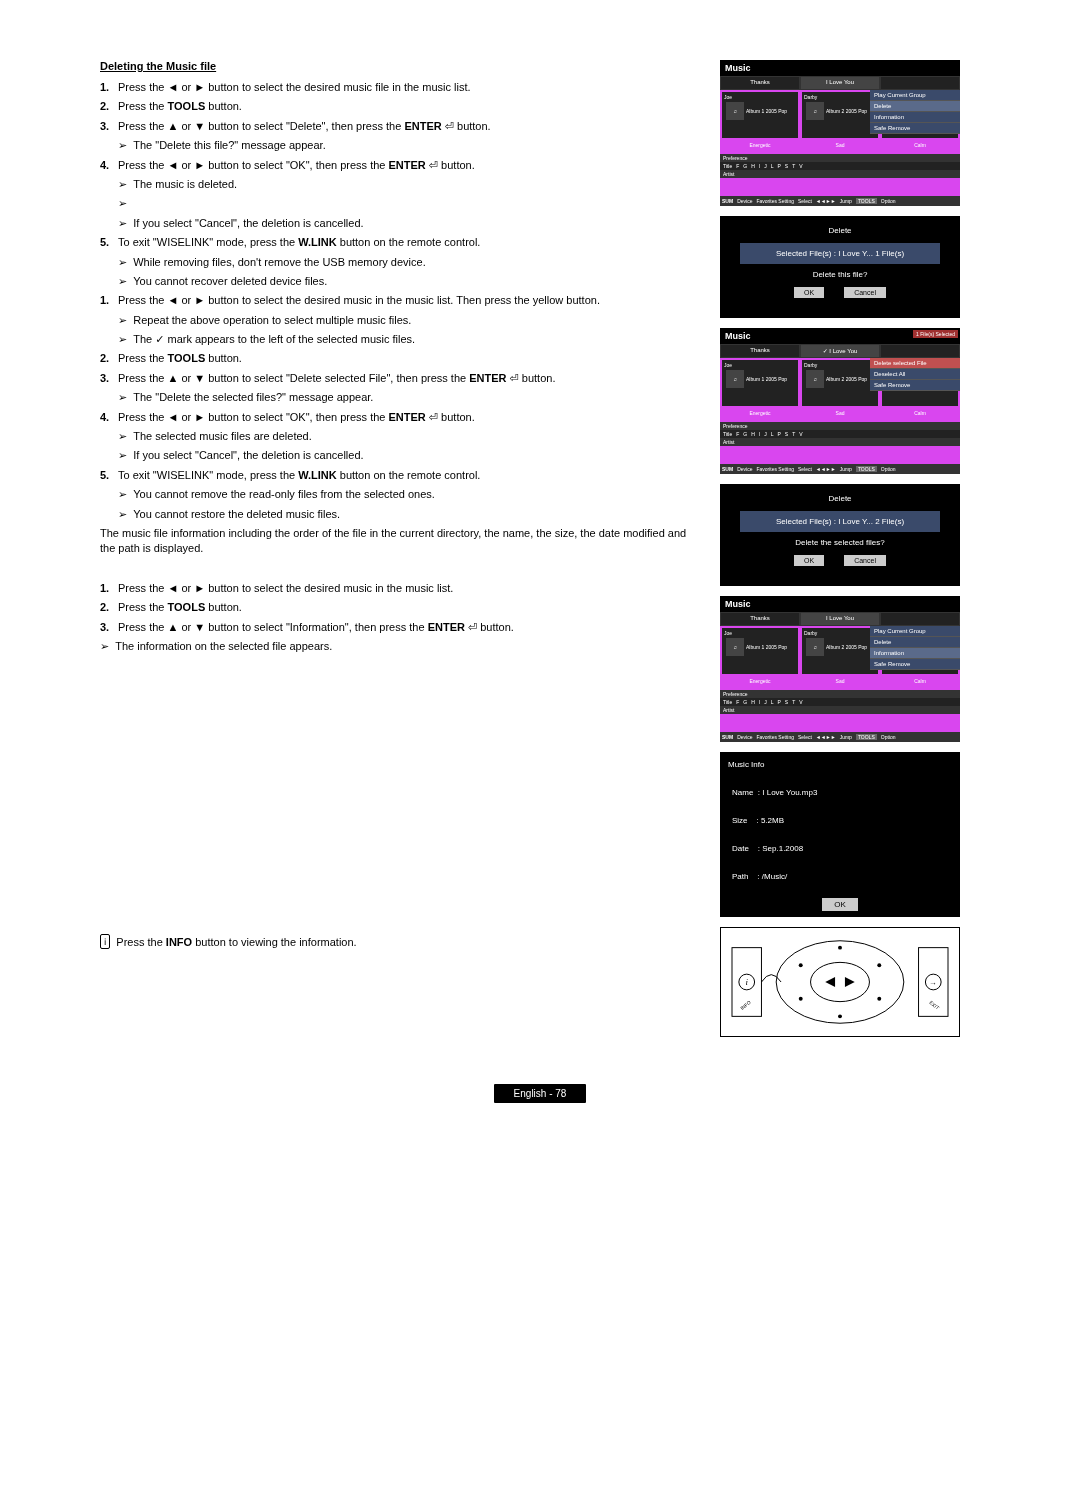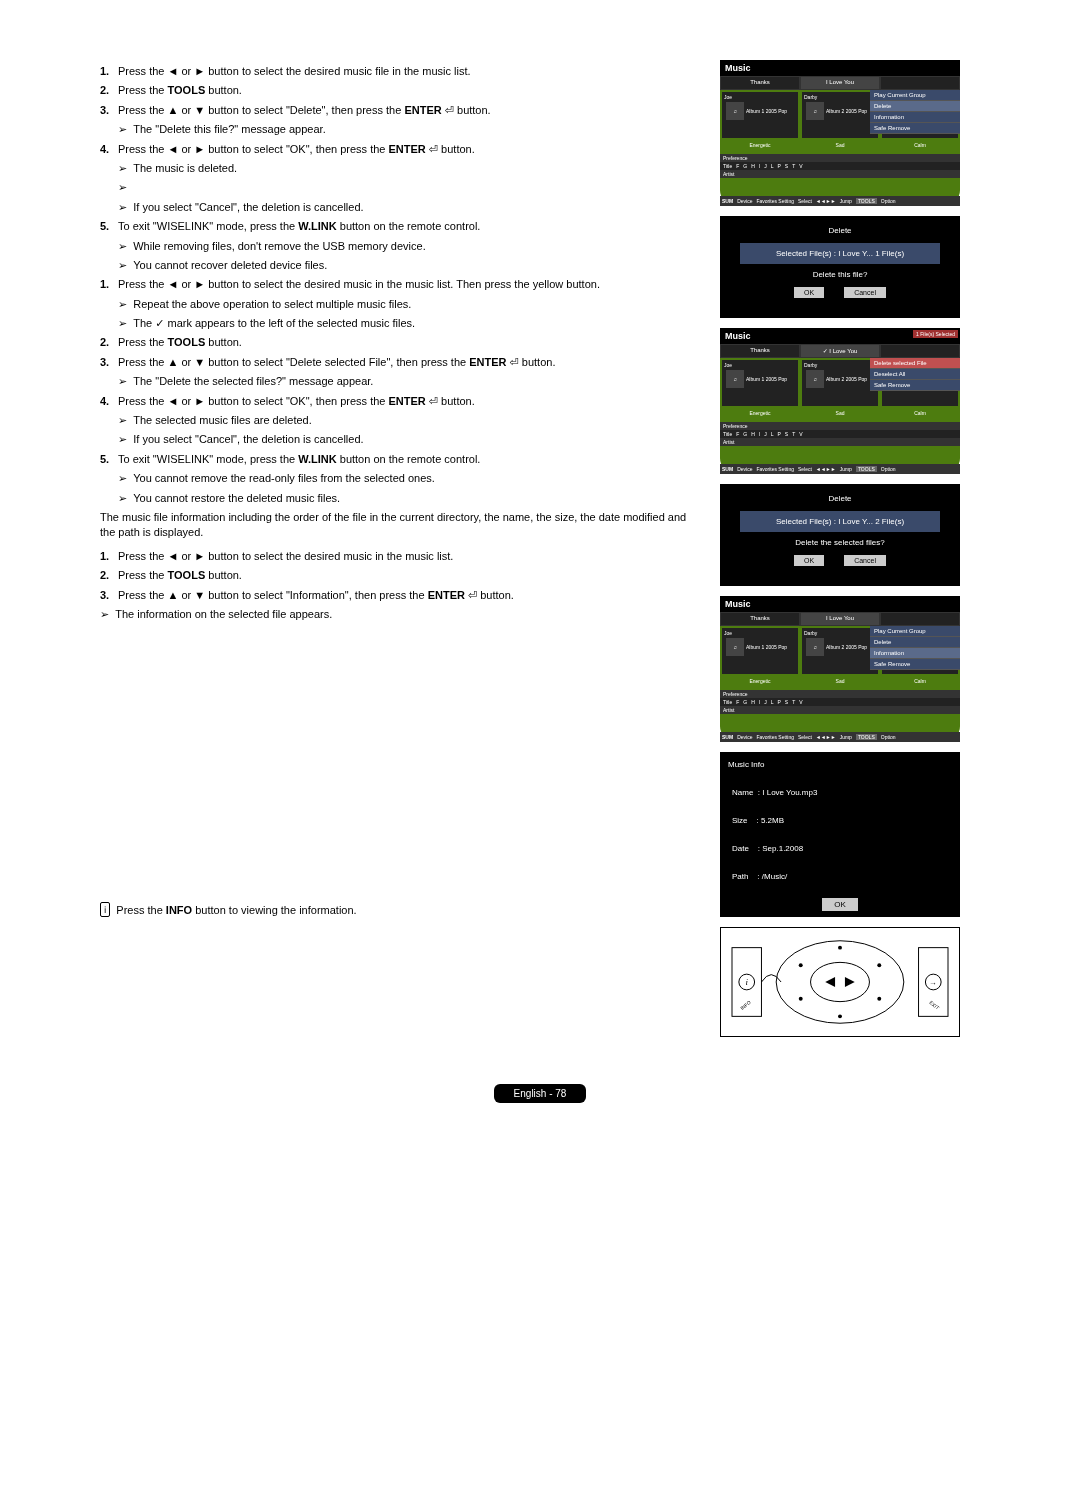--- a/index.html
+++ b/index.html
@@ -7,23 +7,23 @@
   .content { display: flex; gap: 20px; }
   .left-column { flex: 1; }
   .right-column { width: 260px; }
   .section-title { font-weight: bold; text-decoration: underline; margin-bottom: 8px; margin-top: 20px; font-size: 11px; }
   .section-title:first-child { margin-top: 0; }
   .step { display: flex; margin: 4px 0; line-height: 1.4; }
   .step-num { font-weight: bold; min-width: 18px; }
   .step-text { flex: 1; }
   .sub-item { margin-left: 18px; display: flex; margin-top: 4px; line-height: 1.4; }
   .arrow { margin-right: 6px; }
-  .para { margin: 4px 0 8px 0; line-height: 1.4; }
+  .para { margin: 4px 0 24px 0; line-height: 1.4; }
   .bold { font-weight: bold; }
-  .screenshot { background: #4d7c0f; color: #fff; margin-bottom: 10px; font-size: 7px; position: relative; width: 240px; border-radius: 16px; }
+  .screenshot { background: #d946ef; color: #fff; margin-bottom: 10px; font-size: 7px; position: relative; width: 240px; }
   .ss-header { background: #000; color: #fff; padding: 3px 5px; font-weight: bold; font-size: 9px; }
   .ss-body { height: 120px; position: relative; }
   .ss-tabs { display: flex; height: 14px; font-size: 6px; }
   .ss-tab { flex: 1; text-align: center; padding: 2px; border: 1px solid #333; background: #222; }
   .ss-tab.active { background: #444; }
   .ss-grid { display: flex; height: 50px; }
   .ss-card { flex: 1; background: #222; margin: 2px; padding: 2px; position: relative; font-size: 5px; }
   .ss-card-icon { width: 18px; height: 18px; background: #444; display: inline-block; margin: 2px; text-align: center; line-height: 18px; }
   .ss-menu { position: absolute; right: 0; top: 14px; background: #3a4a6a; width: 90px; font-size: 6px; }
   .ss-menu-item { padding: 2px 4px; border-bottom: 1px solid #555; }
@@ -46,29 +46,30 @@
   .info-title { margin-bottom: 8px; }
   .info-row { margin: 19px 4px; }
   .info-btn { text-align: center; margin-top: 10px; }
   .info-btn span { background: #ccc; color: #000; padding: 2px 12px; }
   .remote { width: 240px; height: 110px; border: 1px solid #000; margin-bottom: 10px; position: relative; background: #fff; }
   .remote svg { width: 100%; height: 100%; }
   .info-icon { display: inline-block; border: 1px solid #000; border-radius: 2px; padding: 0 3px; font-size: 9px; margin-right: 6px; vertical-align: middle; }
   .info-note { margin-top: 20px; display: flex; align-items: center; }
   .spacer { height: 260px; }
   .footer { text-align: center; margin-top: 40px; }
-  .footer-pill { background: #000; color: #fff; padding: 4px 20px; border-radius: 6px; font-size: 10px; }
+  .footer-pill { background: #000; color: #fff; padding: 4px 20px; border-radius: 1px; font-size: 10px; }
   .selected-badge { position: absolute; right: 2px; top: 2px; background: #a03030; color: #fff; padding: 1px 3px; font-size: 5px; }
 </style>
 </head>
 <body>
 
 <div class="content">
   <div class="left-column">
 
+    <div class="section-title">Deleting the Music file</div>
     <div>
       <div class="step">
           <span class="step-num">1.</span>
           <span class="step-text">Press the ◄ or ► button to select the desired music file in the music list.</span>
         </div>
       <div class="step">
           <span class="step-num">2.</span>
           <span class="step-text"><span>Press the </span><span class="bold">TOOLS</span><span> button.</span></span>
         </div>
       <div class="step">

